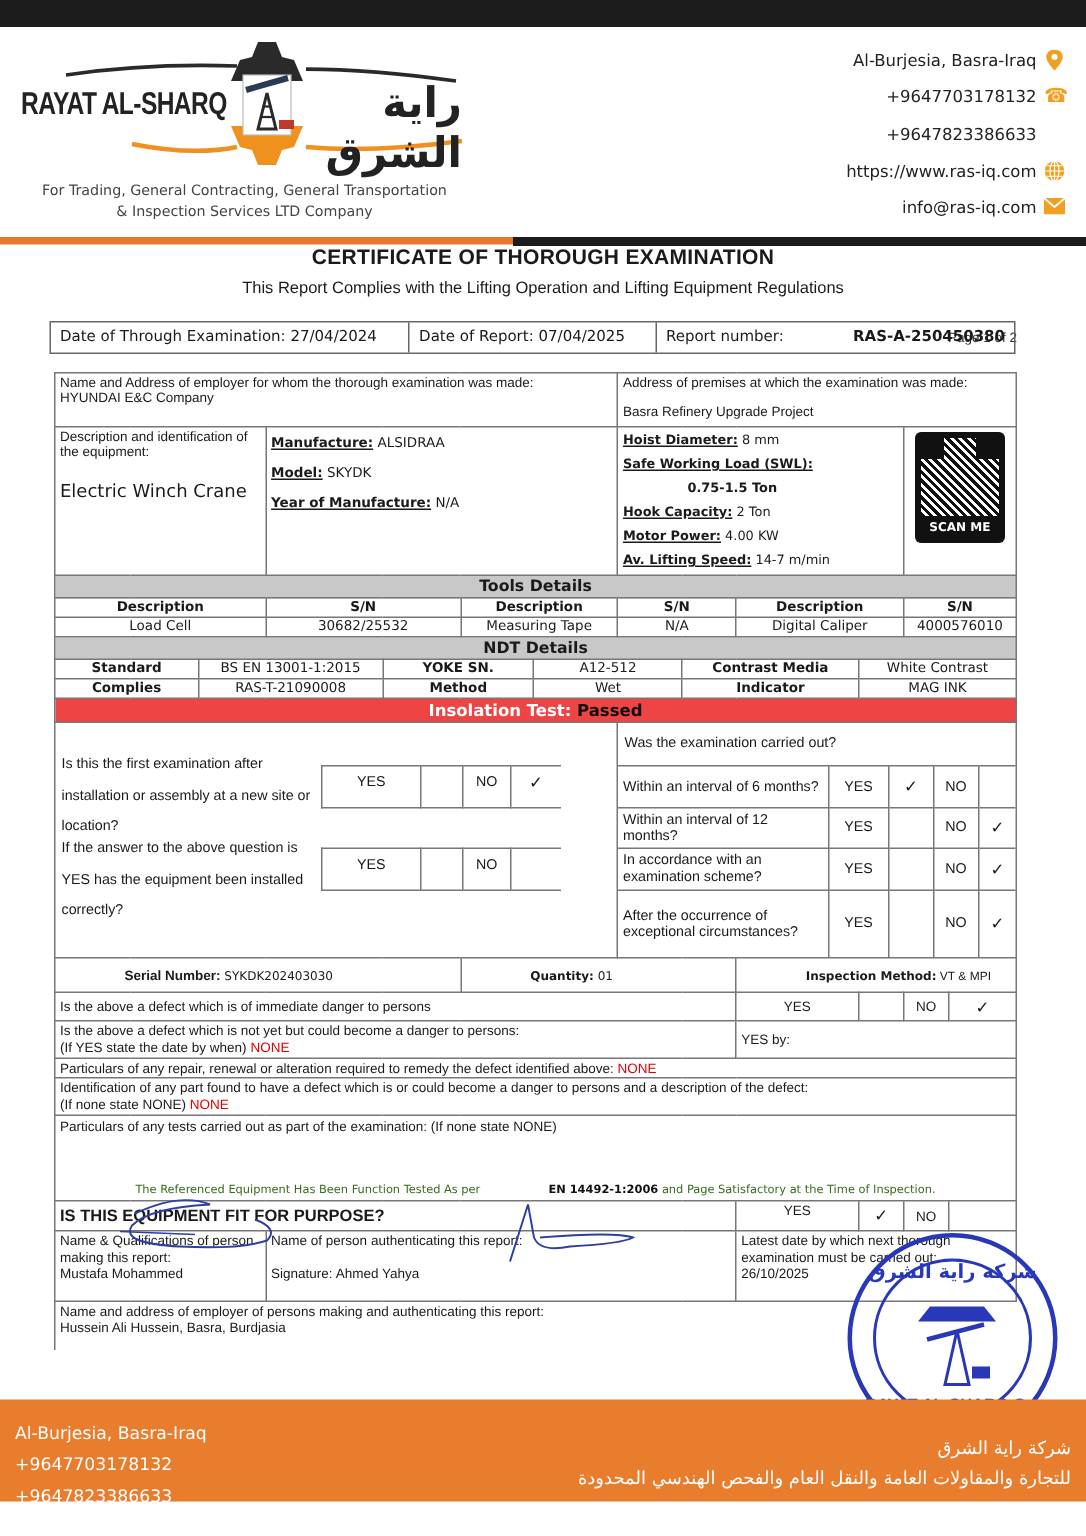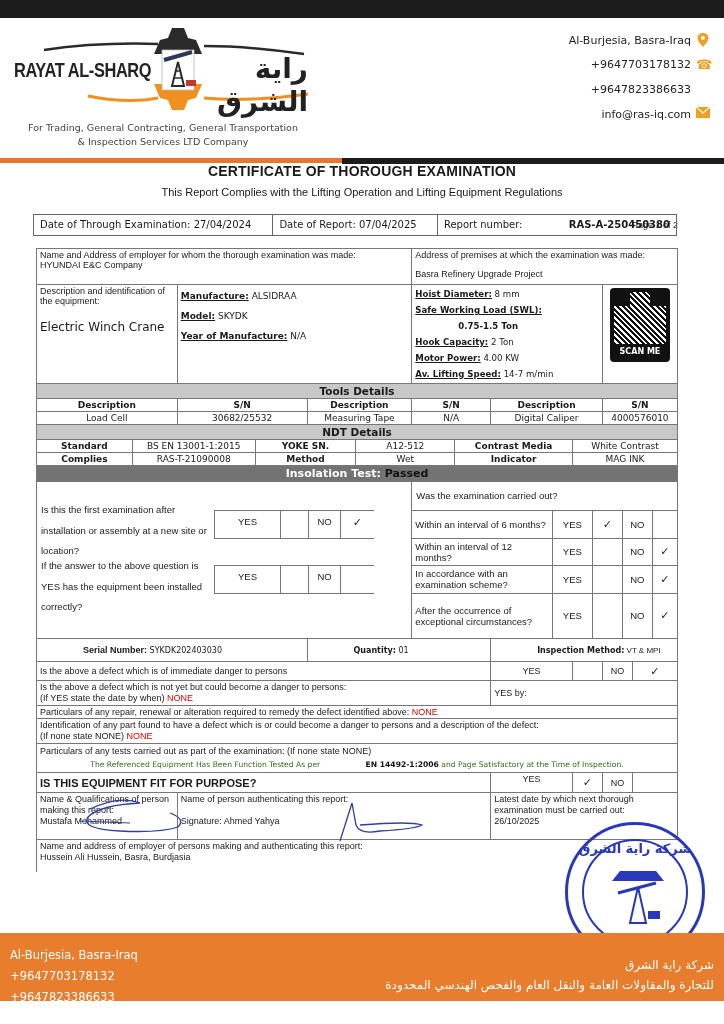--- a/index.html
+++ b/index.html
@@ -25,24 +25,24 @@
   .subtitle { position: absolute; left: 0; top: 186px; width: 724px; text-align: center; font-size: 11px; }
   .page-no { position: absolute; right: 46px; top: 220px; font-size: 9px; color: #333; }
 
   .date-row { position: absolute; left: 33px; top: 214px; width: 644px; height: 22px; border: 1px solid #666; display: flex; font-family: "DejaVu Sans", sans-serif; font-size: 10px; }
   .date-row > div { border-right: 1px solid #666; padding: 4px 6px; white-space: nowrap; }
   .date-row > div:last-child { border-right: none; }
   .bold { font-weight: bold; padding-left: 43px; }
 
   table.main { position: absolute; left: 36px; top: 248px; width: 642px; border-collapse: collapse; font-size: 9px; }
   table.main td { border: 1px solid #777; padding: 1px 3px; vertical-align: top; }
-  .sans2 { font-family: "DejaVu Sans", sans-serif; }
+  .sans2 { font-family: "DejaVu Sans", sans-serif; margin-top: 28px; }
 
   .bar-grey { background: #c8c8c8; text-align: center; font-family: "DejaVu Sans", sans-serif; font-weight: bold; font-size: 10.5px; }
-  .bar-orange { background: #737373; text-align: center; font-family: "DejaVu Sans", sans-serif; font-weight: bold; font-size: 11px; color: #fff; }
+  .bar-orange { background: #ef4444; text-align: center; font-family: "DejaVu Sans", sans-serif; font-weight: bold; font-size: 11px; color: #fff; }
   .c { text-align: center; }
   .u { text-decoration: underline; font-weight: bold; }
   .red { color: #e00000; }
   .green { color: #3a6b1e; }
 
   .qr { width: 60px; height: 74px; background: #111; border-radius: 4px; margin: 2px auto; padding: 4px; position: relative; }
   .qr-inner { width: 52px; height: 52px; background: #fff;
     background-image:
       linear-gradient(90deg, #111 0 30%, transparent 30% 70%, #111 70%),
       repeating-linear-gradient(45deg, #111 0 2px, #fff 2px 4px);
@@ -103,20 +103,30 @@
         </svg>
     </span>
   </div>
   <div class="contact-row">
     <span>+9647703178132</span>
     <span class="c-icon">☎</span>
   </div>
   <div class="contact-row">
     <span>+9647823386633</span>
     <span class="c-icon blank">☎</span>
+  </div>
+  <div class="contact-row">
+    <span>https://www.ras-iq.com</span>
+    <span class="c-icon">
+      <svg width="14" height="14" viewBox="0 0 14 14">
+          <circle cx="7" cy="7" r="6.5" fill="#f0a020"></circle>
+          <path d="M0.5 7 H13.5 M7 0.5 V13.5 M2 3.5 H12 M2 10.5 H12" stroke="#fff" stroke-width="0.8"></path>
+          <ellipse cx="7" cy="7" rx="3" ry="6.5" fill="none" stroke="#fff" stroke-width="0.8"></ellipse>
+        </svg>
+    </span>
   </div>
   <div class="contact-row">
     <span>info@ras-iq.com</span>
     <span class="c-icon">
       <svg width="14" height="11" viewBox="0 0 14 11">
           <rect width="14" height="11" fill="#f0a020"></rect>
           <path d="M0 0 L7 6 L14 0" stroke="#fff" stroke-width="1.2" fill="none"></path>
         </svg>
     </span>
   </div>

